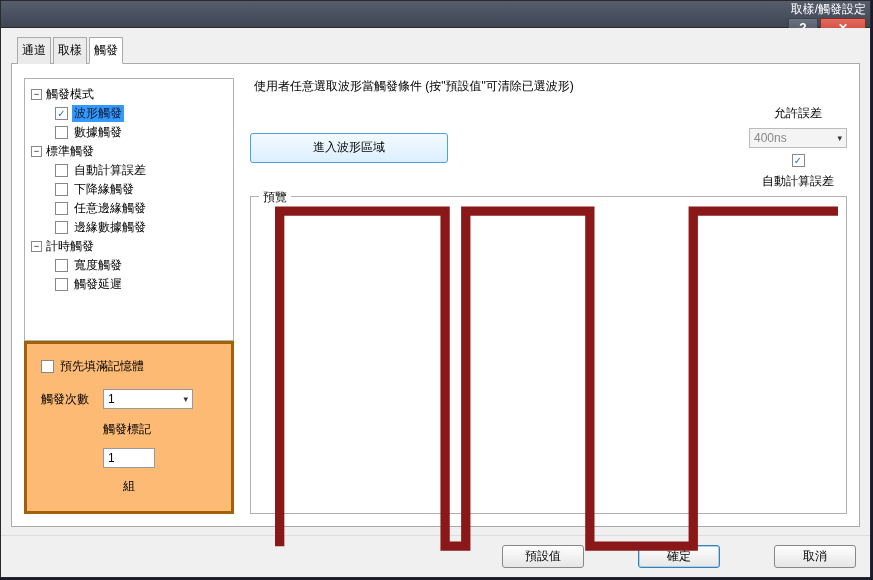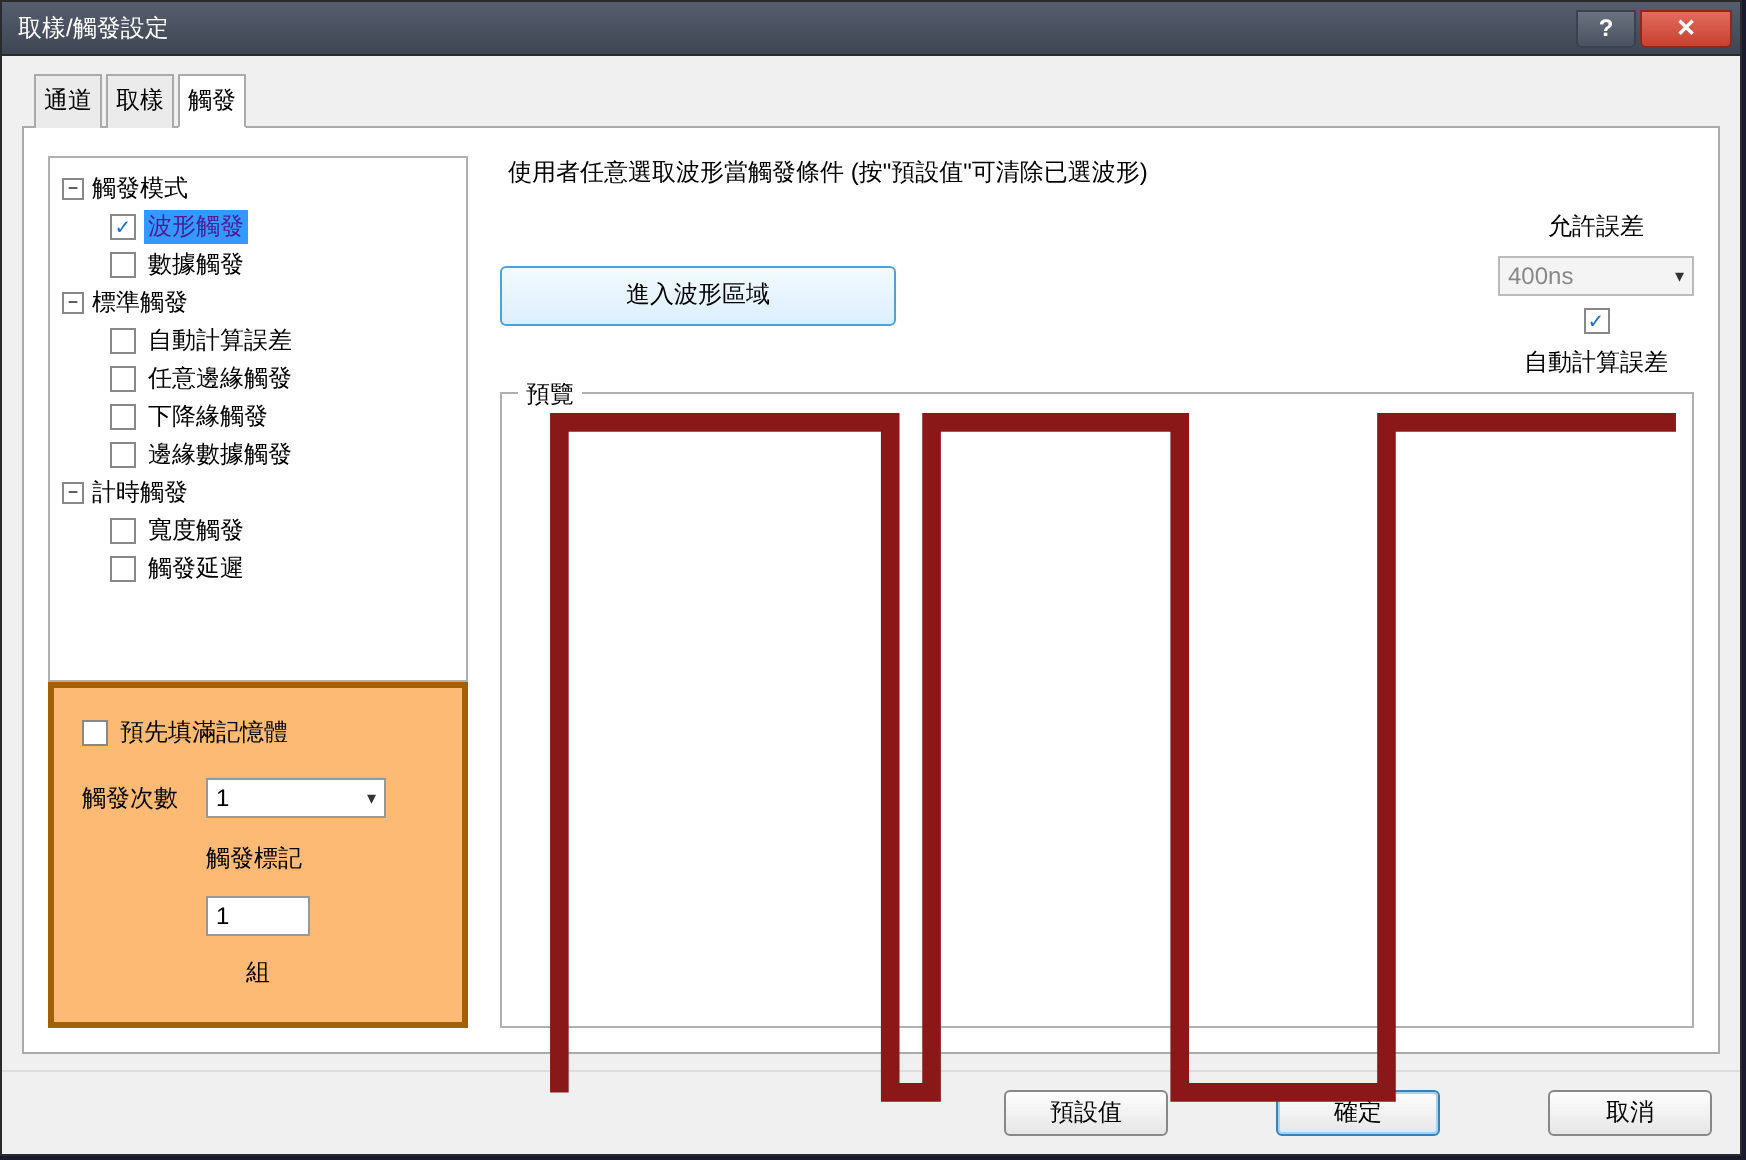--- a/index.html
+++ b/index.html
@@ -16,24 +16,25 @@
       height: 578px;
       background: #fff;
       border: 1px solid #2a2a2a;
       display: flex;
       flex-direction: column;
     }
     .titlebar {
       height: 27px;
       background: linear-gradient(to bottom, #565e6e 0%, #4a5261 50%, #3e4654 100%);
       display: flex;
-      align-items: center;
+      align-items: flex-end;
       padding: 0 4px 0 8px;
       color: #fff;
       border-bottom: 1px solid #2a2a2a;
+      flex-direction: column;
     }
     .titlebar-title { flex: 1; font-size: 12px; }
     .titlebar-buttons { display: flex; gap: 0; }
     .tbtn {
       width: 30px; height: 19px;
       display: flex; align-items: center; justify-content: center;
       font-size: 12px; font-weight: bold;
     }
     .tbtn-help {
       background: linear-gradient(to bottom, #6a7280, #4a5261);
@@ -112,21 +113,21 @@
     .tree-item-row {
       display: flex; align-items: center; gap: 4px; padding: 1px 0;
     }
     .tree-cb {
       width: 13px; height: 13px; border: 1px solid #888; background: #fff;
       display: inline-flex; align-items: center; justify-content: center;
       font-size: 10px; color: #1a6fd6;
     }
     .tree-item-label { padding: 0 2px; }
     .tree-item-row.selected .tree-item-label {
-      background: #3399ff; color: #4c1d95; text-align: center;
+      background: #3399ff; color: #0f172a; text-align: center;
     }
     .bottomcontrols {
       border: 3px solid #a16207;
       background: #fdba74;
       padding: 14px 14px 16px 14px;
     }
     .chkrow { display: flex; align-items: center; gap: 6px; margin-bottom: 14px; }
     .smallchk {
       width: 13px; height: 13px; border: 1px solid #888; background:#fff;
       display:inline-flex; align-items:center; justify-content:center; font-size:10px; color:#1a6fd6;
@@ -236,25 +237,25 @@
               <span class="tree-exp">−</span>
               <span>標準觸發</span>
             </div>
             <div class="tree-children">
               <div class="tree-item-row">
                 <span class="tree-cb"></span>
                 <span class="tree-item-label">自動計算誤差</span>
               </div>
               <div class="tree-item-row">
                 <span class="tree-cb"></span>
+                <span class="tree-item-label">下降緣觸發</span>
+              </div>
+              <div class="tree-item-row">
+                <span class="tree-cb"></span>
                 <span class="tree-item-label">任意邊緣觸發</span>
-              </div>
-              <div class="tree-item-row">
-                <span class="tree-cb"></span>
-                <span class="tree-item-label">下降緣觸發</span>
               </div>
               <div class="tree-item-row">
                 <span class="tree-cb"></span>
                 <span class="tree-item-label">邊緣數據觸發</span>
               </div>
             </div>
           </div>
 
           <div class="tree-node">
             <div class="tree-group-row">

